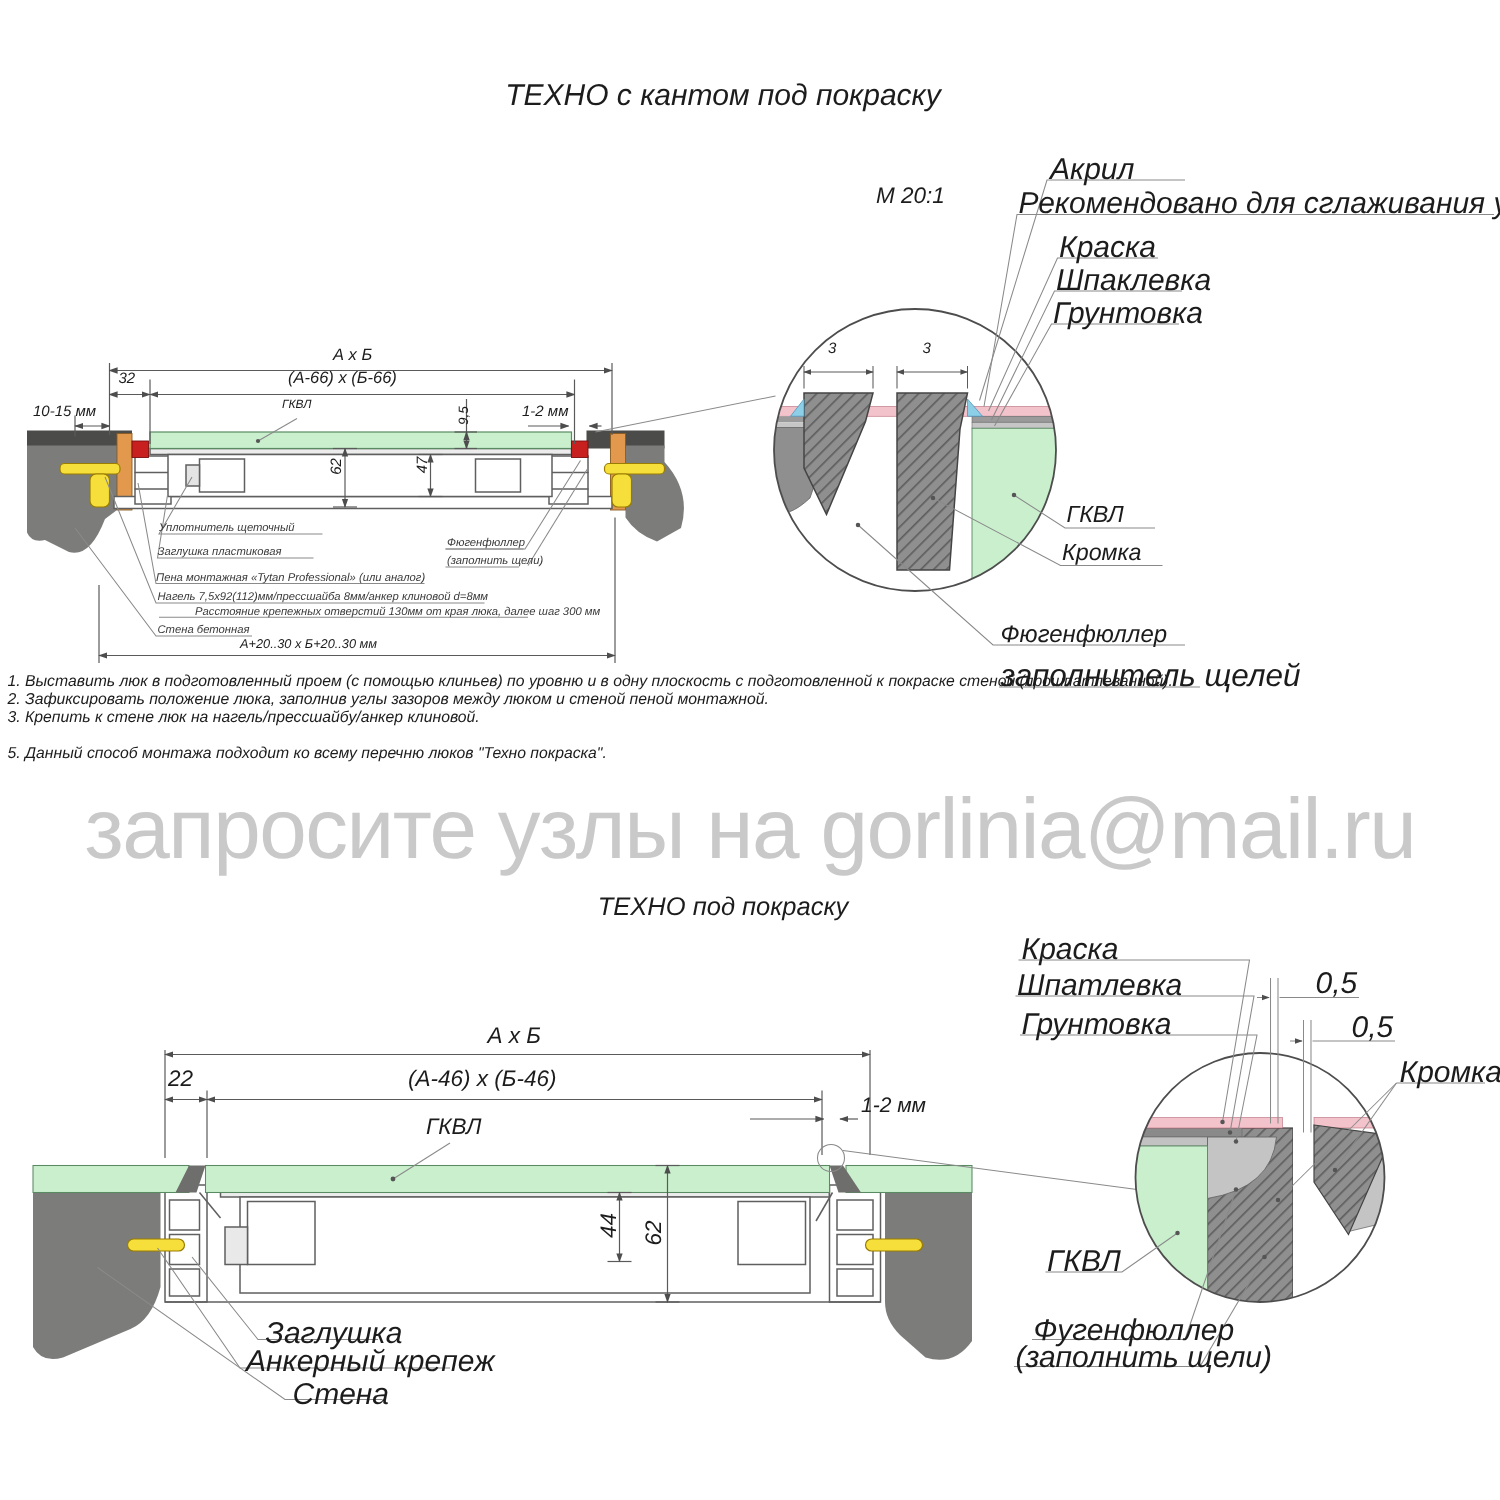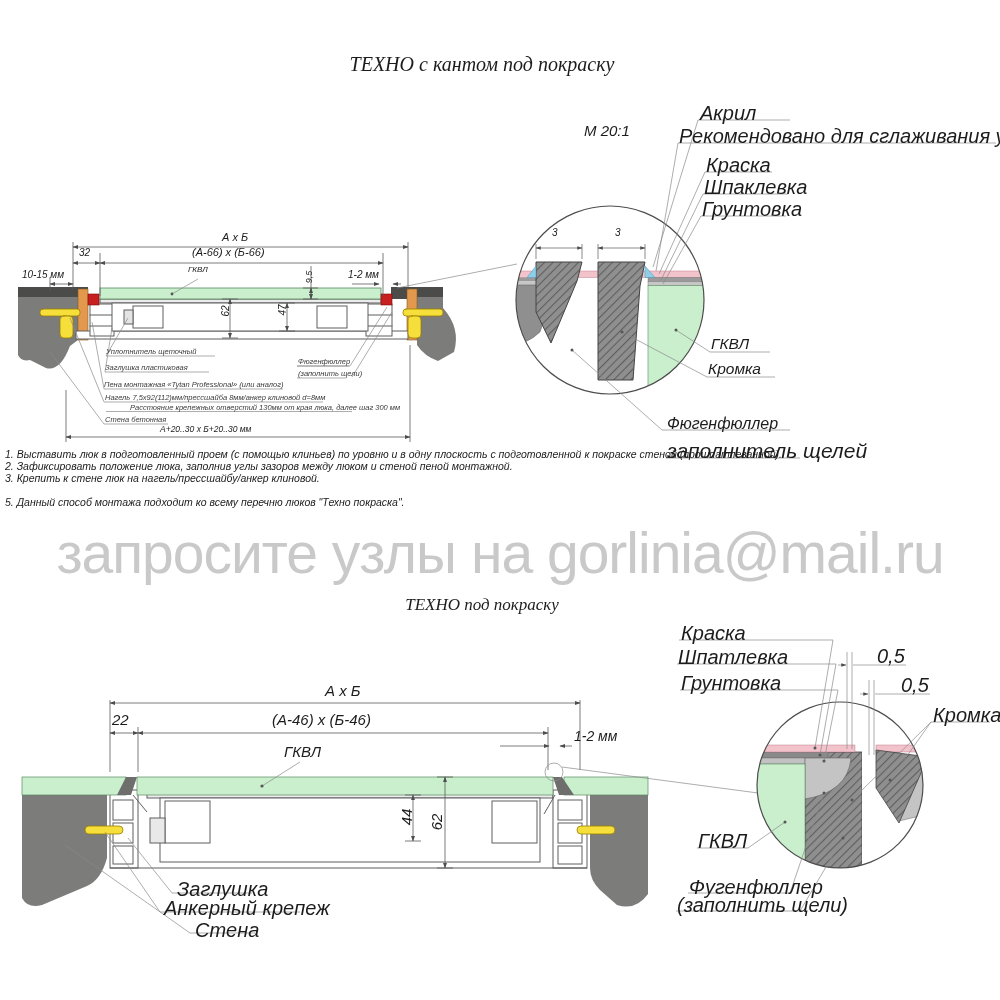--- a/index.html
+++ b/index.html
@@ -3,21 +3,21 @@
 <meta charset="utf-8">
 <style>
   html,body { margin:0; padding:0; background:#ffffff; }
   #stage { position:relative; width:1000px; height:1000px; background:#fff; overflow:hidden;
            font-family:"Liberation Sans",sans-serif; }
   svg { position:absolute; left:0; top:0; }
   .lbl { position:absolute; font-family:"Liberation Sans",sans-serif; font-style:italic;
          color:#1c1c1c; white-space:nowrap; line-height:1.05; z-index:5; }
   .rlbl { position:absolute; font-family:"Liberation Sans",sans-serif; font-style:italic;
           color:#1c1c1c; white-space:nowrap; transform:translate(-50%,-50%) rotate(-90deg); z-index:5; }
-  .ctr { left:0; width:964px; text-align:center;font-family:Liberation Serif, serif; }
+  .ctr { left:0; width:964px; text-align:center; }
   .title1 { font-size:20px; }
   .title2 { font-size:17px; }
   .note { font-size:10.5px; }
   .ann { font-size:7.5px; color:#3a3a3a; }
   .dimS { font-size:10px; }
   .dimM { font-size:11px; }
   .dimB { font-size:15px; }
   .detL { font-size:20px; }
   .wm { position:absolute; left:0; top:520px; width:1000px; text-align:center;
         font-size:57px; color:#c9c9c9; font-style:normal; letter-spacing:-1px; z-index:4; }

